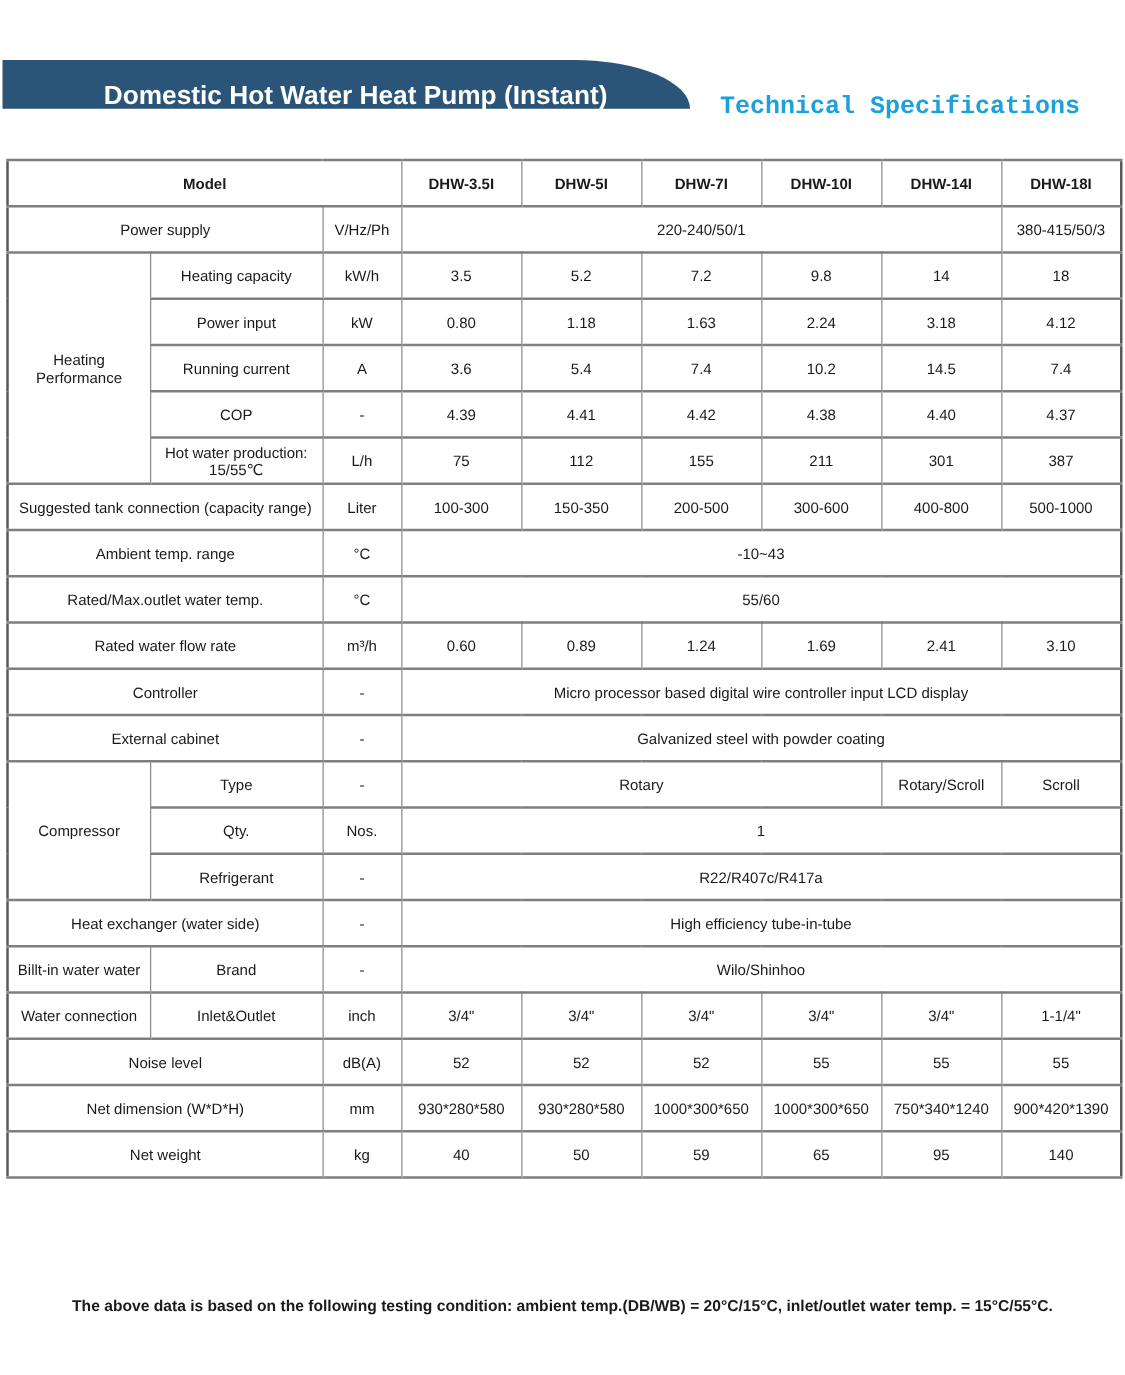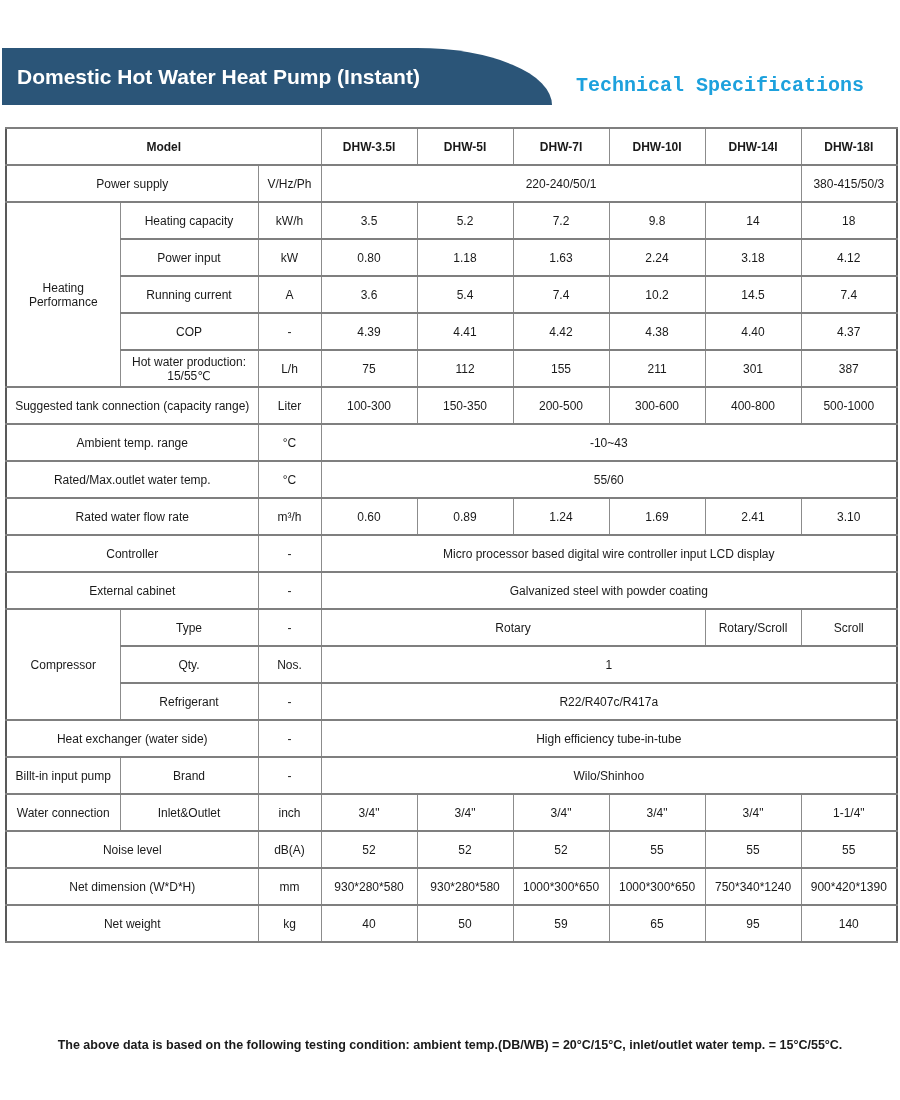--- a/index.html
+++ b/index.html
@@ -12,23 +12,24 @@
     --text:#1a1a1a;
   }
   *{box-sizing:border-box;}
   html,body{margin:0;padding:0;background:#ffffff;}
   body{
     width:900px;height:1100px;position:relative;
     font-family:"Liberation Sans","DejaVu Sans",sans-serif;
     color:var(--text);
   }
   .banner{
-    position:absolute;left:2px;top:48px;width:550px;height:57px;
+    position:absolute;left:2px;top:48px;width:550px;height:39px;
     background:var(--banner-bg);
     border-top-right-radius:135px 57px;
+    text-align:center;
   }
   .banner-title{
     display:block;padding-left:15px;line-height:57px;
     font-size:21px;font-weight:bold;color:#ffffff;white-space:nowrap;
   }
   .section-title{
     position:absolute;left:576px;top:74px;width:344px;
     font-size:20px;font-weight:bold;color:var(--section-blue);white-space:nowrap;font-family:Liberation Mono, monospace;
   }
   table.spec{
@@ -204,21 +205,21 @@
         <td class="cell-sub">Refrigerant</td>
         <td class="cell-unit">-</td>
         <td colspan="6" class="cell-data">R22/R407c/R417a</td>
       </tr>
       <tr>
         <td colspan="2" class="cell-label">Heat exchanger (water side)</td>
         <td class="cell-unit shade">-</td>
         <td colspan="6" class="cell-data shade">High efficiency tube-in-tube</td>
       </tr>
       <tr>
-        <td class="cell-label">Billt-in input pump</td>
+        <td class="cell-label">Billt-in water water</td>
         <td class="cell-sub">Brand</td>
         <td class="cell-unit">-</td>
         <td colspan="6" class="cell-data">Wilo/Shinhoo</td>
       </tr>
       <tr>
         <td class="cell-label">Water connection</td>
         <td class="cell-sub">Inlet&amp;Outlet</td>
         <td class="cell-unit shade">inch</td>
         <td class="cell-data shade">3/4"</td>
         <td class="cell-data shade">3/4"</td>

